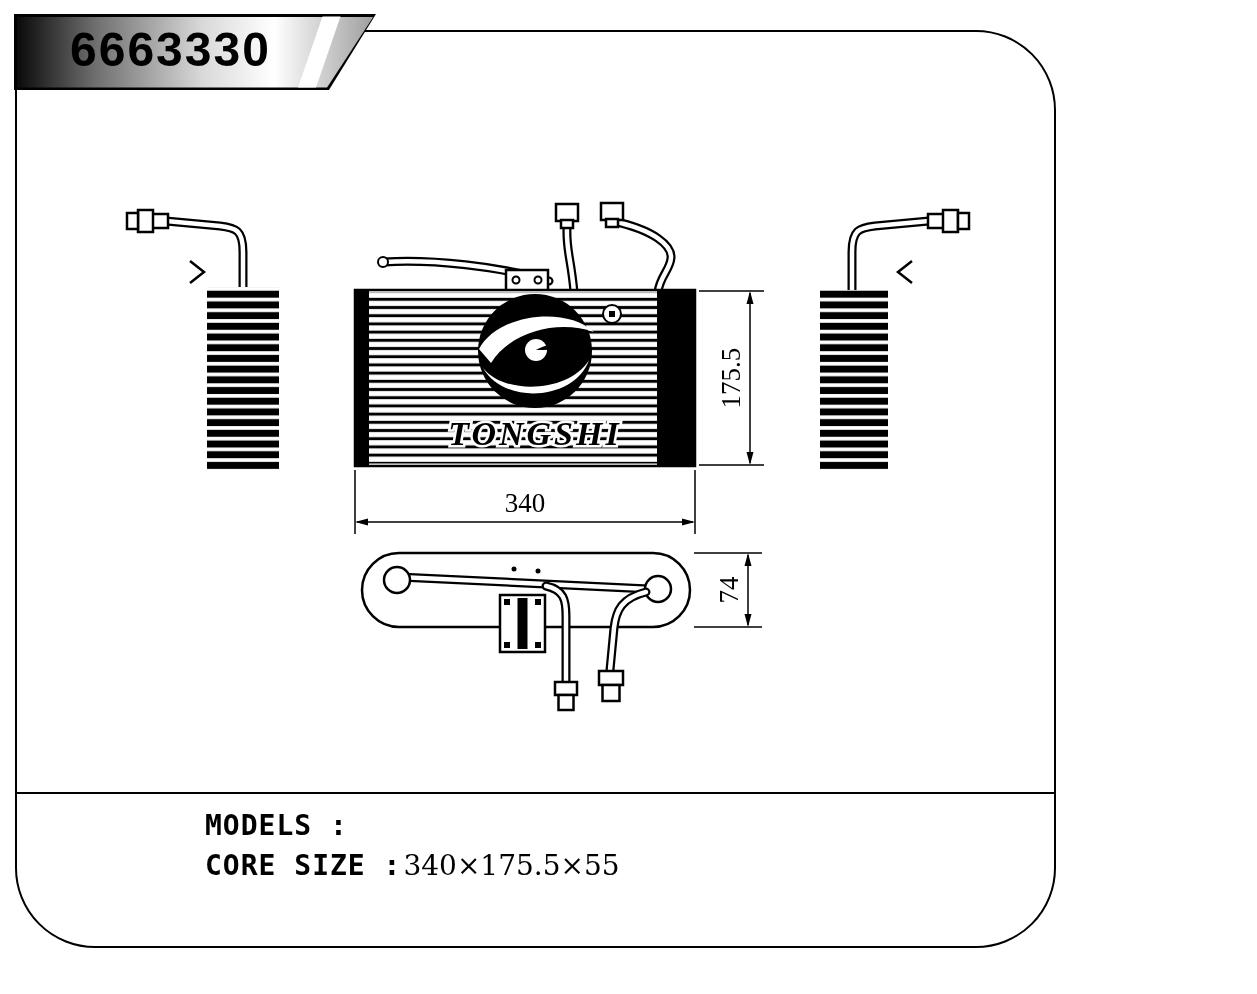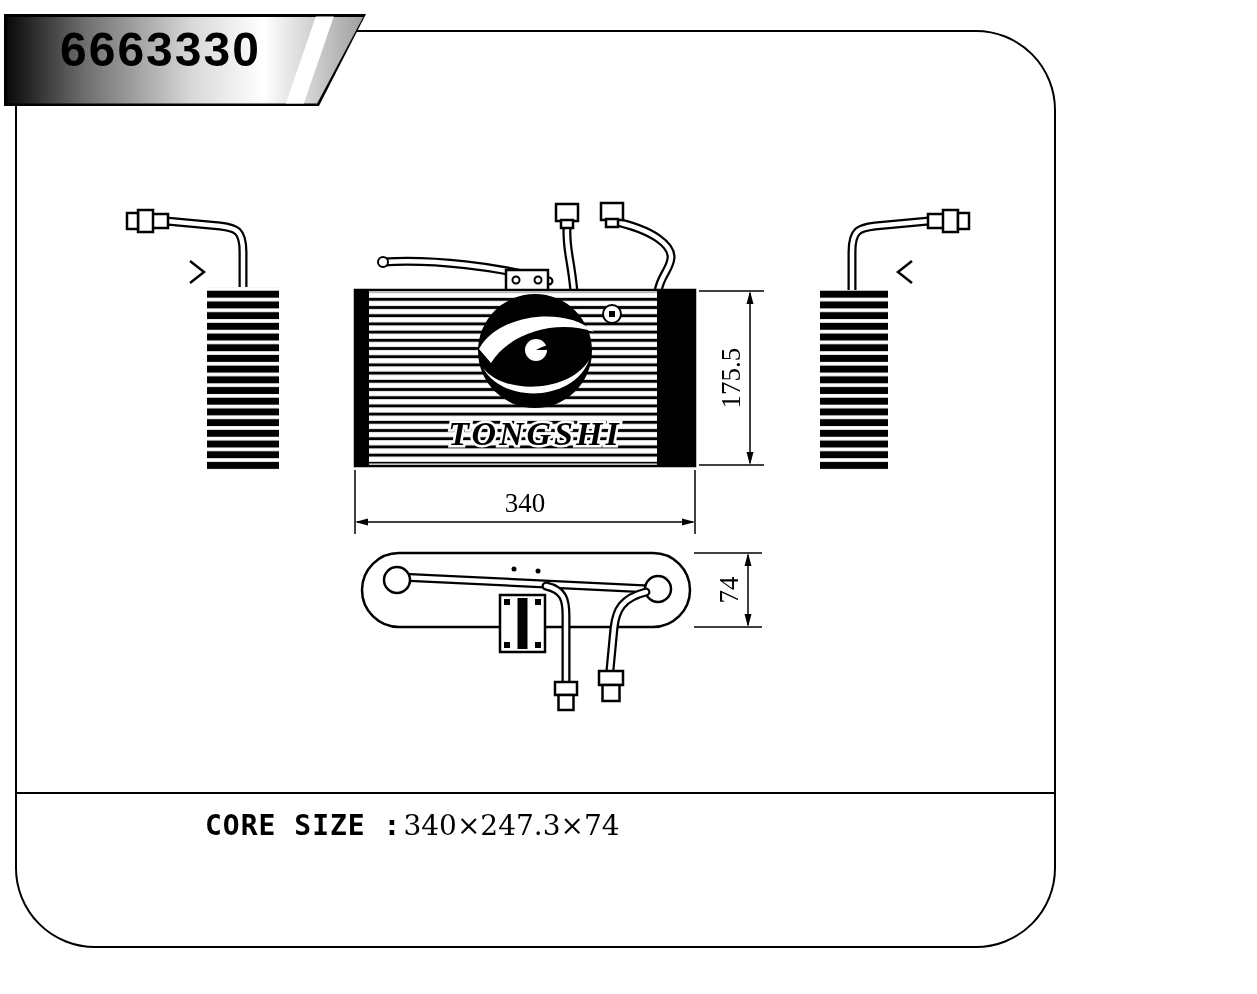--- a/index.html
+++ b/index.html
@@ -9,21 +9,21 @@
   }
   .page-border{
     position:absolute;left:15px;top:30px;width:1037px;height:914px;
     border:2.5px solid #000;border-radius:0 80px 80px 80px;background:transparent;
   }
   .separator{
     position:absolute;left:16px;top:792px;width:1038px;height:0;
     border-top:2.5px solid #000;
   }
   
-  .title-banner{position:absolute;left:4px;top:14px;width:362px;height:92px;}
+  .title-banner{position:absolute;left:14px;top:14px;width:362px;height:76px;}
   .banner-outline{
     position:absolute;inset:0;background:#000;
     clip-path:polygon(0 0,100% 0,87% 100%,0 100%);
   }
   .banner-fill{
     position:absolute;inset:2.5px;
     clip-path:polygon(0 0,100% 0,87% 100%,0 100%);
     background:linear-gradient(to right,#0a0a0a 0%,#6f6f6f 22%,#d9d9d9 52%,#ffffff 72%,#9e9e9e 100%);
   }
   .banner-slash{
@@ -202,15 +202,18 @@
     <line class="dim-line" x1="694" y1="627" x2="762" y2="627"></line>
     <line class="dim-line" x1="748" y1="555" x2="748" y2="625"></line>
     <polygon class="dim-arrow" points="748,553 744.5,566 751.5,566"></polygon>
     <polygon class="dim-arrow" points="748,627 744.5,614 751.5,614"></polygon>
     <text class="dim-text" transform="translate(738,590) rotate(-90)" text-anchor="middle">74</text>
   </g>
 </svg>
 
 <div class="info-panel">
   <div class="info-row">
-    <span class="info-label">CORE SIZE :</span><span class="info-value">340×247.3×74</span>
+    <span class="info-label">MODELS :</span>
+  </div>
+  <div class="info-row">
+    <span class="info-label">CORE SIZE :</span><span class="info-value">340×175.5×55</span>
   </div>
 </div>
 
 </body></html>

